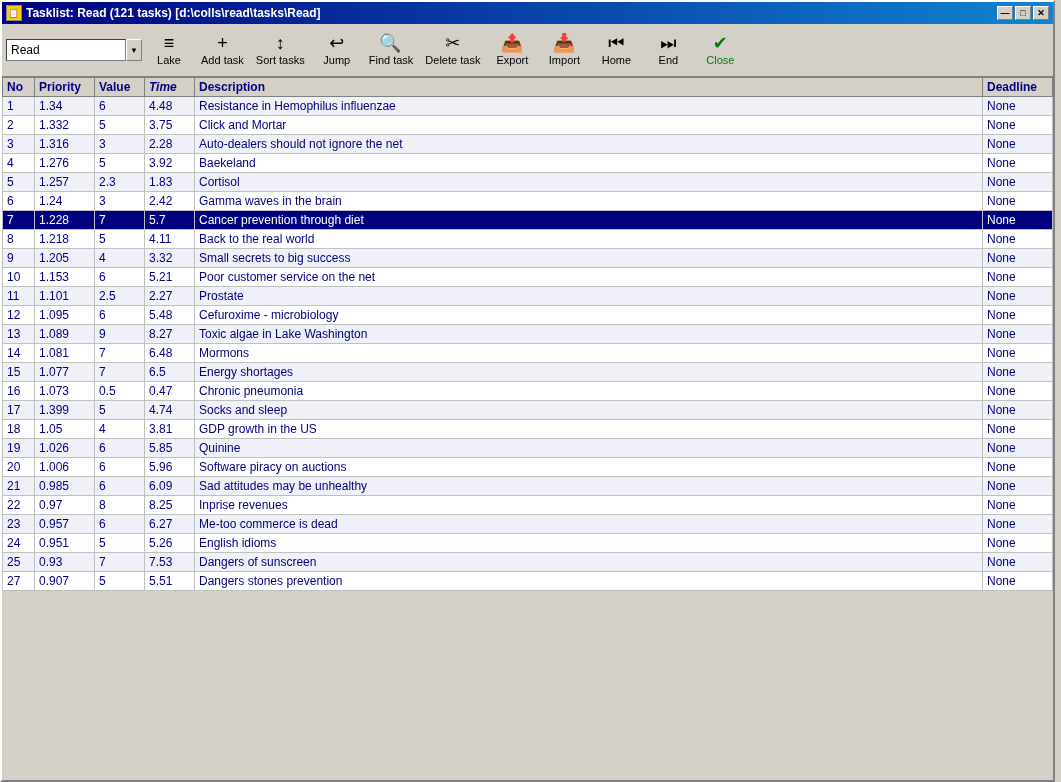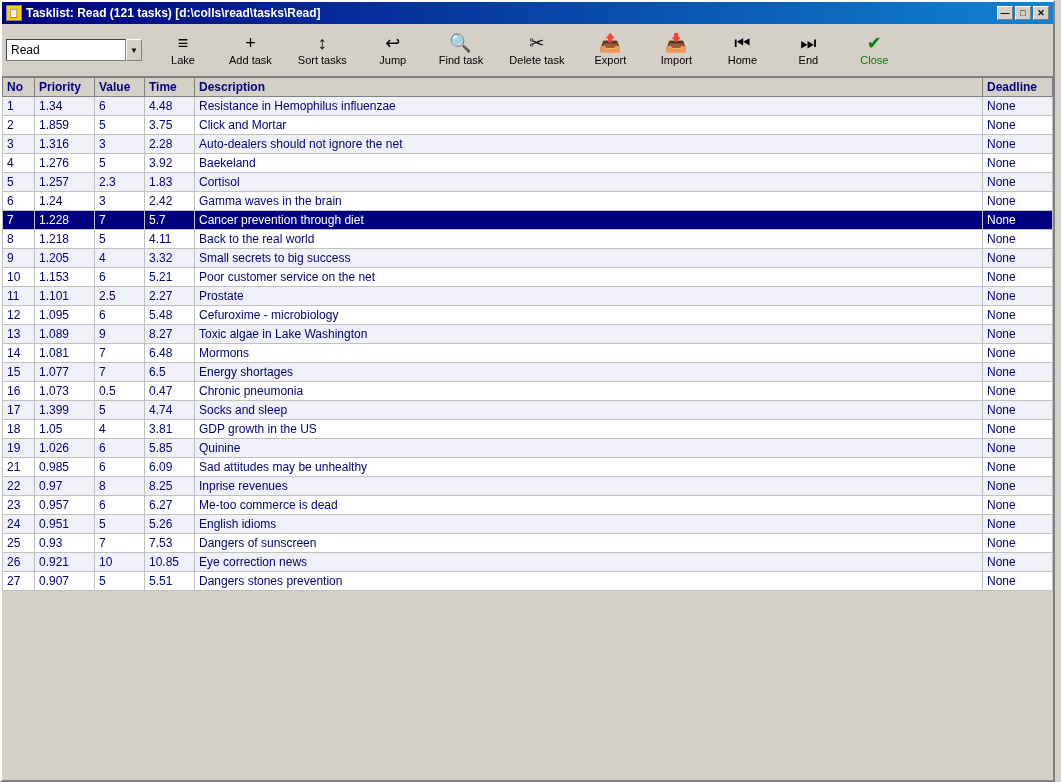--- a/index.html
+++ b/index.html
@@ -62,21 +62,21 @@
       justify-content: center;
       font-size: 9px;
       cursor: pointer;
       color: #000;
     }
     .toolbar {
       background: #d4d0c8;
       padding: 3px 4px;
       display: flex;
       align-items: center;
-      gap: 16px;
+      gap: 2px;
       border-bottom: 1px solid #808080;
     }
     .dropdown-container {
       display: flex;
       align-items: center;
     }
     .dropdown-box {
       width: 120px;
       height: 22px;
       background: white;
@@ -160,21 +160,21 @@
       border: 1px solid #c0c0c0;
       padding: 2px 4px;
       font-size: 12px;
       color: #000080;
       overflow: hidden;
       white-space: nowrap;
     }
     .col-no { width: 32px; }
     .col-priority { width: 60px; }
     .col-value { width: 50px; }
-    .col-time { width: 50px; }
+    .col-time { width: 50px; font-style: italic; }
     .col-description { width: auto; margin-top: 16px; }
     .col-deadline { width: 70px; }
   </style>
 </head>
 <body>
 
 <div class="window">
 
   <div class="titlebar">
     <div class="titlebar-left">
@@ -258,21 +258,21 @@
       <tr>
             <td>1</td>
             <td>1.34</td>
             <td>6</td>
             <td>4.48</td>
             <td>Resistance in Hemophilus influenzae</td>
             <td>None</td>
           </tr>
           <tr>
             <td>2</td>
-            <td>1.859</td>
+            <td>1.332</td>
             <td>5</td>
             <td>3.75</td>
             <td>Click and Mortar</td>
             <td>None</td>
           </tr>
           <tr>
             <td>3</td>
             <td>1.316</td>
             <td>3</td>
             <td>2.28</td>
@@ -401,20 +401,28 @@
           </tr>
           <tr>
             <td>19</td>
             <td>1.026</td>
             <td>6</td>
             <td>5.85</td>
             <td>Quinine</td>
             <td>None</td>
           </tr>
           <tr>
+            <td>20</td>
+            <td>1.006</td>
+            <td>6</td>
+            <td>5.96</td>
+            <td>Software piracy on auctions</td>
+            <td>None</td>
+          </tr>
+          <tr>
             <td>21</td>
             <td>0.985</td>
             <td>6</td>
             <td>6.09</td>
             <td>Sad attitudes may be unhealthy</td>
             <td>None</td>
           </tr>
           <tr>
             <td>22</td>
             <td>0.97</td>
@@ -441,28 +449,20 @@
           </tr>
           <tr>
             <td>25</td>
             <td>0.93</td>
             <td>7</td>
             <td>7.53</td>
             <td>Dangers of sunscreen</td>
             <td>None</td>
           </tr>
           <tr>
-            <td>26</td>
-            <td>0.921</td>
-            <td>10</td>
-            <td>10.85</td>
-            <td>Eye correction news</td>
-            <td>None</td>
-          </tr>
-          <tr>
             <td>27</td>
             <td>0.907</td>
             <td>5</td>
             <td>5.51</td>
             <td>Dangers stones prevention</td>
             <td>None</td>
           </tr>
         </tbody>
     </table>
   </div>

